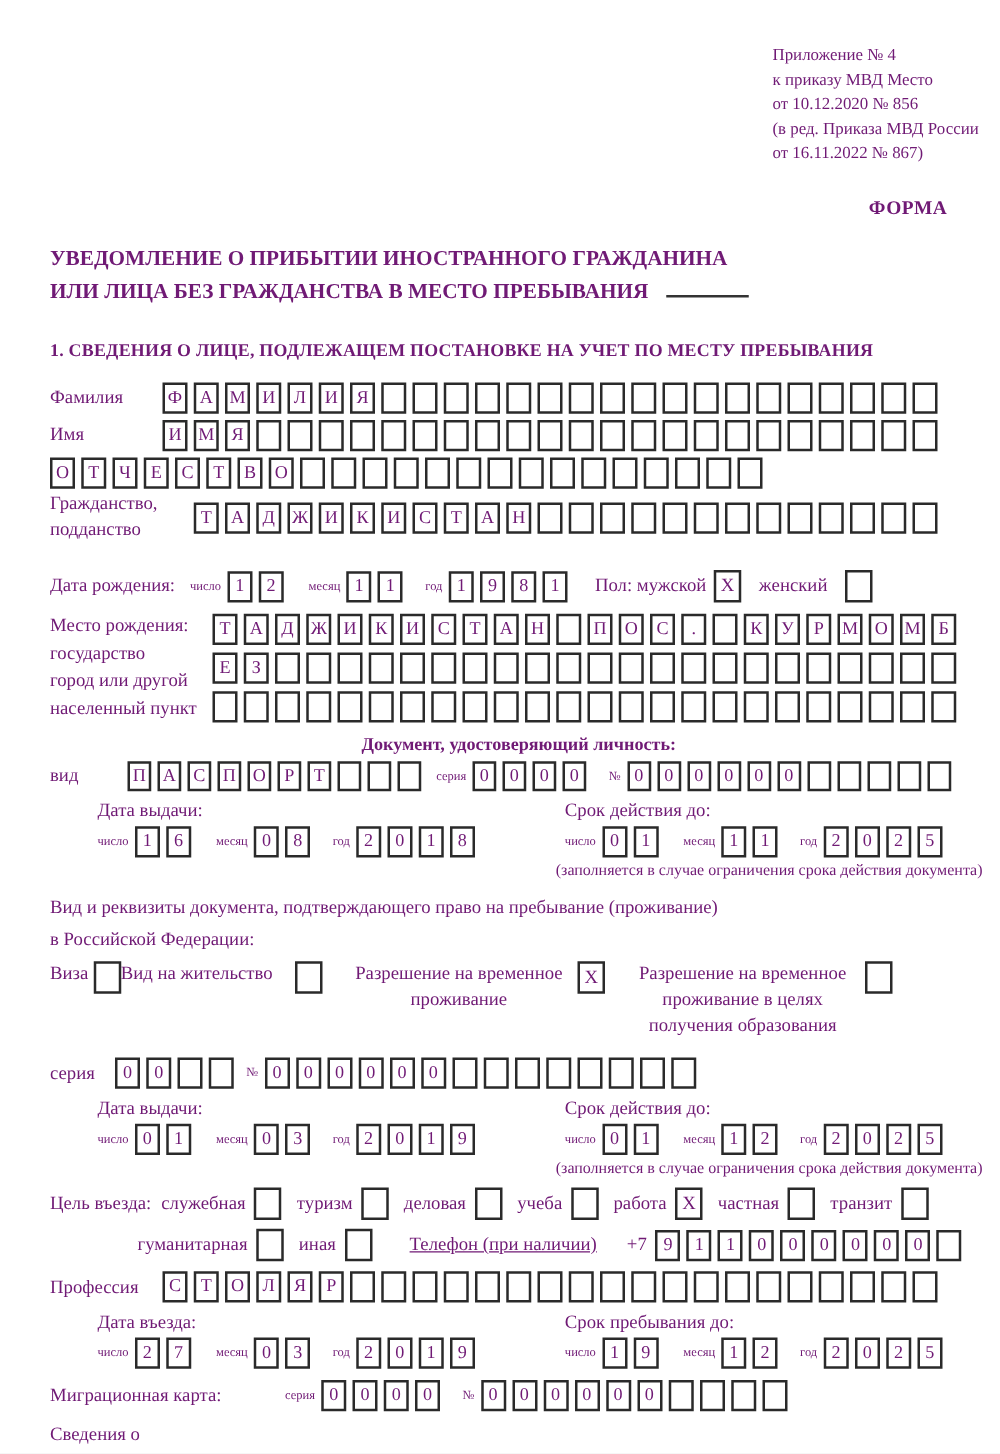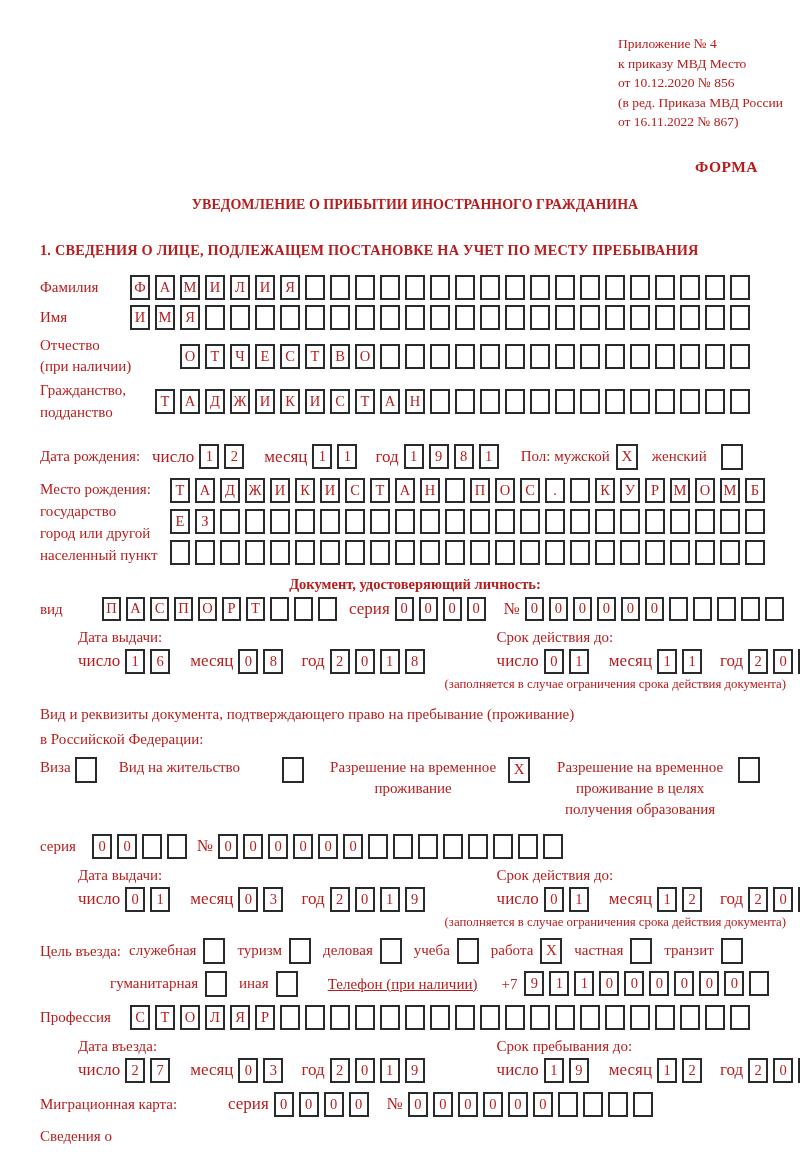--- a/index.html
+++ b/index.html
@@ -1,26 +1,26 @@
 <!DOCTYPE html>
 <html><head>
 <meta charset="utf-8">
 <style>
   html,body{margin:0;padding:0;background:#e9e9e9;}
   .page{
-    width:800px;height:1163px;background:#ffffff;color:#b91c1c;
+    width:800px;height:1163px;background:#ffffff;color:#701a75;
     font-family:"Liberation Serif","DejaVu Serif",serif;
     box-sizing:border-box;padding:34px 10px 10px 40px;position:relative;
     overflow:hidden;
   }
   
   .hdr-block{margin-left:578px;font-size:13.5px;line-height:1.45;}
   .forma{ text-align:right;margin:26px 32px 0 0;font-weight:bold;font-size:15.5px;letter-spacing:.5px;}
   
-  .title{margin-top:18px;text-align:center;font-weight:bold;font-size:14px;line-height:1.55;}
+  .title{margin-top:18px;font-weight:bold;font-size:17px;line-height:1.55;}
   .blank-line{display:inline-block;width:66px;border-bottom:2.5px solid #333;height:14px;margin-left:14px;}
   .sec-heading{margin-top:26px;font-weight:bold;font-size:14.3px;letter-spacing:.2px;}
   
   .row{display:flex;align-items:center;margin-top:5px;}
   .lbl{font-size:15px;line-height:1.35;flex:none;}
   .lbl2{font-size:15px;line-height:1.45;flex:none;}
   .cells{display:inline-flex;gap:5px;flex:none;}
   .cell{
     width:20px;height:25px;border:2px solid #2a2a2a;box-sizing:border-box;
     display:inline-flex;align-items:center;justify-content:center;
@@ -31,21 +31,21 @@
     display:inline-flex;align-items:center;justify-content:center;
     font-size:15px;background:#fff;flex:none;
   }
   .sm-cells .cell{width:19px;height:24px;}
   .doc-heading{text-align:center;font-weight:bold;font-size:14.5px;margin-top:10px;}
   
   .date-row{display:flex;margin-top:8px;}
   .dgroup{}
   .dg-title{text-align:left;font-size:15px;margin-bottom:3px;}
   .dg-row{display:flex;align-items:center;}
-  .dlbl{font-size:17px;margin-right:5px;}
+  .dlbl{font-size:10px;margin-right:5px;}
   .dlbl+ .cells{margin-right:10px;}
   .note{font-size:12.8px;text-align:right;margin:3px 4px 0 0;}
   .para{font-size:15px;line-height:1.7;margin-top:10px;}
   
   .res-opts{display:flex;align-items:flex-start;margin-top:4px;}
   .opt{display:flex;align-items:flex-start;}
   .opt-lbl{font-size:15px;line-height:1.4;}
   .opt-lbl.center{text-align:center;}
   
   .purpose-item{display:flex;align-items:center;margin-right:12px;}
@@ -63,20 +63,21 @@
     <div>Приложение № 4</div>
     <div>к приказу МВД Место</div>
     <div>от 10.12.2020 № 856</div>
     <div>(в ред. Приказа МВД России</div>
     <div>от 16.11.2022 № 867)</div>
   </div>
   <div class="forma">ФОРМА</div>
 
   <div class="title">
     <div>УВЕДОМЛЕНИЕ О ПРИБЫТИИ ИНОСТРАННОГО ГРАЖДАНИНА</div>
+    <div><span>ИЛИ ЛИЦА БЕЗ ГРАЖДАНСТВА В МЕСТО ПРЕБЫВАНИЯ</span><span class="blank-line"></span></div>
   </div>
 
   <div class="sec-heading">1. СВЕДЕНИЯ О ЛИЦЕ, ПОДЛЕЖАЩЕМ ПОСТАНОВКЕ НА УЧЕТ ПО МЕСТУ ПРЕБЫВАНИЯ</div>
 
   <div class="row" style="margin-top:16px;">
     <span class="lbl" style="width:90px;">Фамилия</span>
     <span class="cells">
         <span class="cell">Ф</span>
         <span class="cell">А</span>
         <span class="cell">М</span>
@@ -130,24 +131,20 @@
         <span class="cell"></span>
         <span class="cell"></span>
         <span class="cell"></span>
         <span class="cell"></span>
         <span class="cell"></span>
         <span class="cell"></span>
       </span>
   </div>
 
   <div class="row">
-    <span class="lbl2" style="width:140px;">
-      <span>Отчество</span><br>
-      <span>(при наличии)</span>
-    </span>
     <span class="cells">
         <span class="cell">О</span>
         <span class="cell">Т</span>
         <span class="cell">Ч</span>
         <span class="cell">Е</span>
         <span class="cell">С</span>
         <span class="cell">Т</span>
         <span class="cell">В</span>
         <span class="cell">О</span>
         <span class="cell"></span>
@@ -405,21 +402,21 @@
   <div class="para">
     <div>Вид и реквизиты документа, подтверждающего право на пребывание (проживание)</div>
     <div>в Российской Федерации:</div>
   </div>
 
   <div class="res-opts">
     <span class="opt">
       <span class="opt-lbl">Виза</span>
       <span class="cbx" style="margin-left:4px;"></span>
     </span>
-    <span class="opt" style="margin-left:22px;gap:24px;">
+    <span class="opt" style="">
       <span class="opt-lbl">Вид на жительство</span>
       <span class="cbx" style="margin-left:18px;"></span>
     </span>
     <span class="opt" style="margin-left:24px;">
       <span class="opt-lbl center" style="width:170px;">Разрешение на временное проживание</span>
       <span class="cbx" style="margin-left:10px;">X</span>
     </span>
     <span class="opt" style="margin-left:22px;">
       <span class="opt-lbl center" style="width:176px;">Разрешение на временное проживание в целях получения образования</span>
       <span class="cbx" style="margin-left:10px;"></span>

